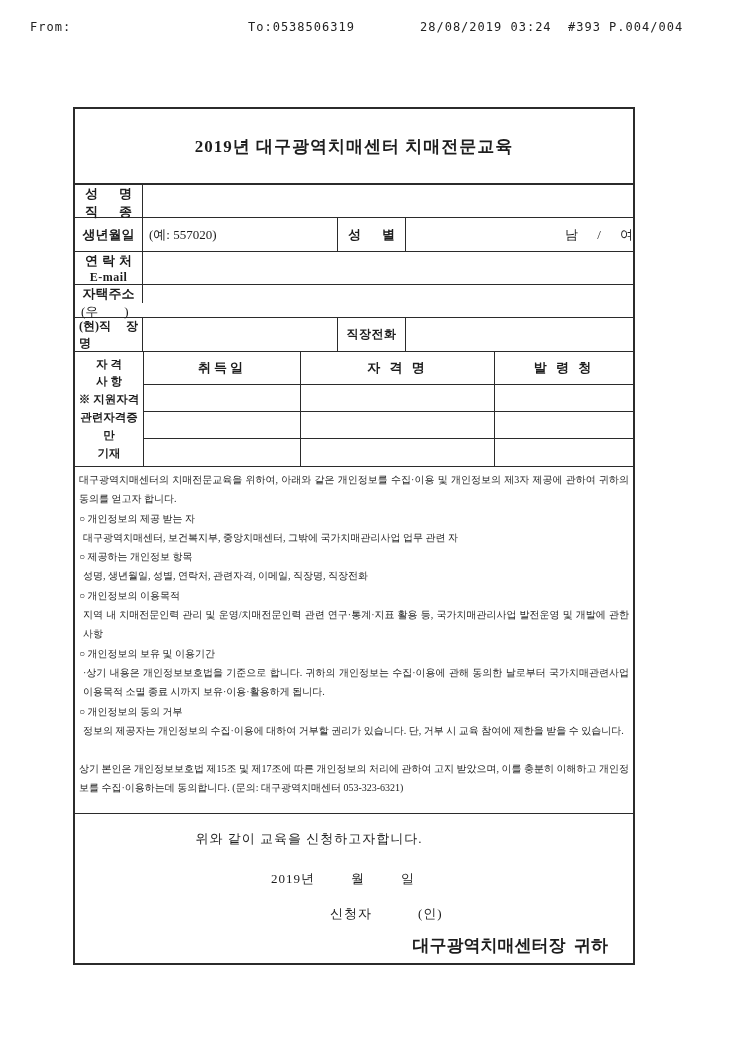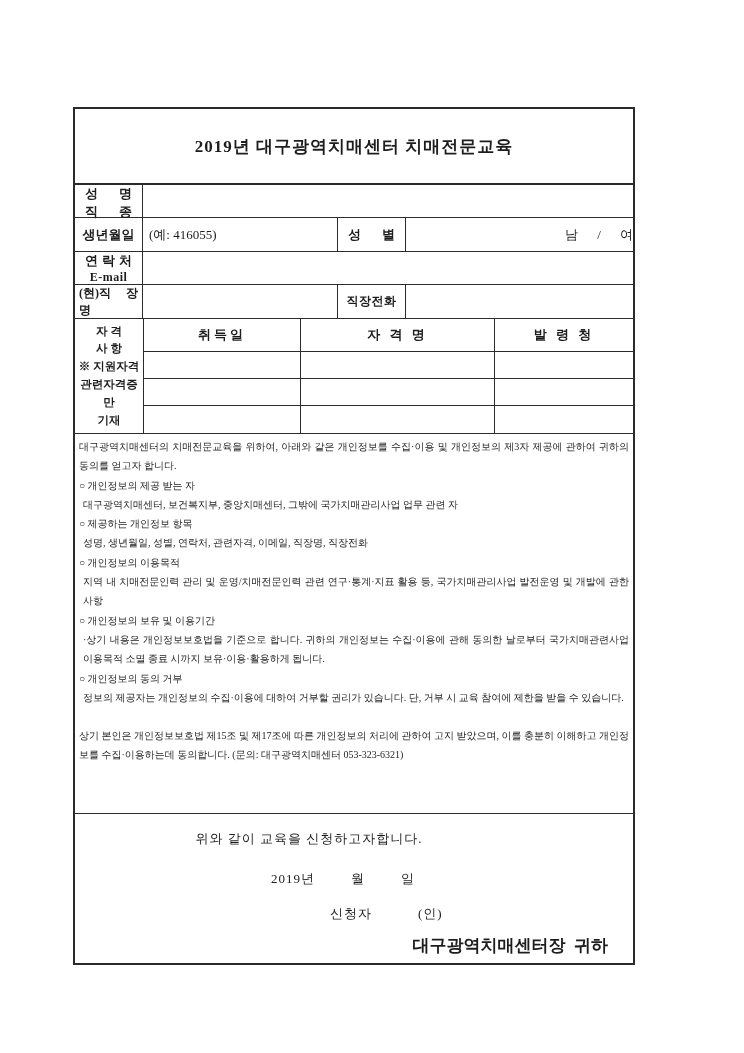--- a/index.html
+++ b/index.html
@@ -63,20 +63,26 @@
   .stmt{margin-top:16px;text-align:center;padding-right:90px;letter-spacing:1px;}
   .date-line{margin-top:22px;margin-left:196px;display:flex;column-gap:36px;letter-spacing:1px;}
   .applicant-line{margin-top:17px;margin-left:255px;display:flex;column-gap:46px;letter-spacing:1px;}
   .addressee{margin-top:11px;text-align:right;padding-right:25px;font-size:17px;font-weight:bold;}
 </style>
 </head>
 <body>
 
 <div class="page">
 
+  <div class="fax-header">
+    <span class="fax-from">From:</span>
+    <span class="fax-to">To:0538506319</span>
+    <span class="fax-datetime">28/08/2019 03:24</span>
+    <span class="fax-page">#393 P.004/004</span>
+  </div>
 
   <div class="form">
 
     <div class="title-box">
       <div class="title-line1">2019년 대구광역치매센터 치매전문교육</div>
     </div>
 
     <div class="row r33">
       <div class="cell lbl w-lbl1">
           <span class="lbl-j">성 명</span>
@@ -86,41 +92,49 @@
           <span class="lbl-j">직 종</span>
         </div>
       <div class="cell val w-val2"></div>
     </div>
 
     <div class="row r34">
       <div class="cell lbl w-lbl1">
           <span class="lbl-c">생년월일</span>
         </div>
       <div class="cell val w-val1 val-mid">
-          <span>(예: 416055)</span>
+          <span>(예: 557020)</span>
         </div>
       <div class="cell lbl w-lbl2">
           <span class="lbl-j">성 별</span>
         </div>
       <div class="cell val w-val2 center-wide">
           <span>남 / 여</span>
         </div>
     </div>
 
     <div class="row r33">
       <div class="cell lbl w-lbl1">
           <span class="lbl-j">연 락 처</span>
         </div>
       <div class="cell val w-val1 val-mid"></div>
       <div class="cell lbl w-lbl2">
           <span class="lbl-c-sm">E-mail</span>
         </div>
       <div class="cell val w-val2"></div>
     </div>
 
+    <div class="row r33">
+      <div class="cell lbl w-lbl1">
+          <span class="lbl-c">자택주소</span>
+        </div>
+      <div class="cell val" style="flex:1;">
+          <span class="ws-pre">(우        )</span>
+        </div>
+    </div>
 
     <div class="row r34">
       <div class="cell lbl w-lbl1">
           <span class="lbl-j" style="padding:0 4px;font-size:12px;">(현)직 장 명</span>
         </div>
       <div class="cell val w-val1 val-mid"></div>
       <div class="cell lbl w-lbl2">
           <span class="lbl-c-sm">직장전화</span>
         </div>
       <div class="cell val w-val2"></div>

